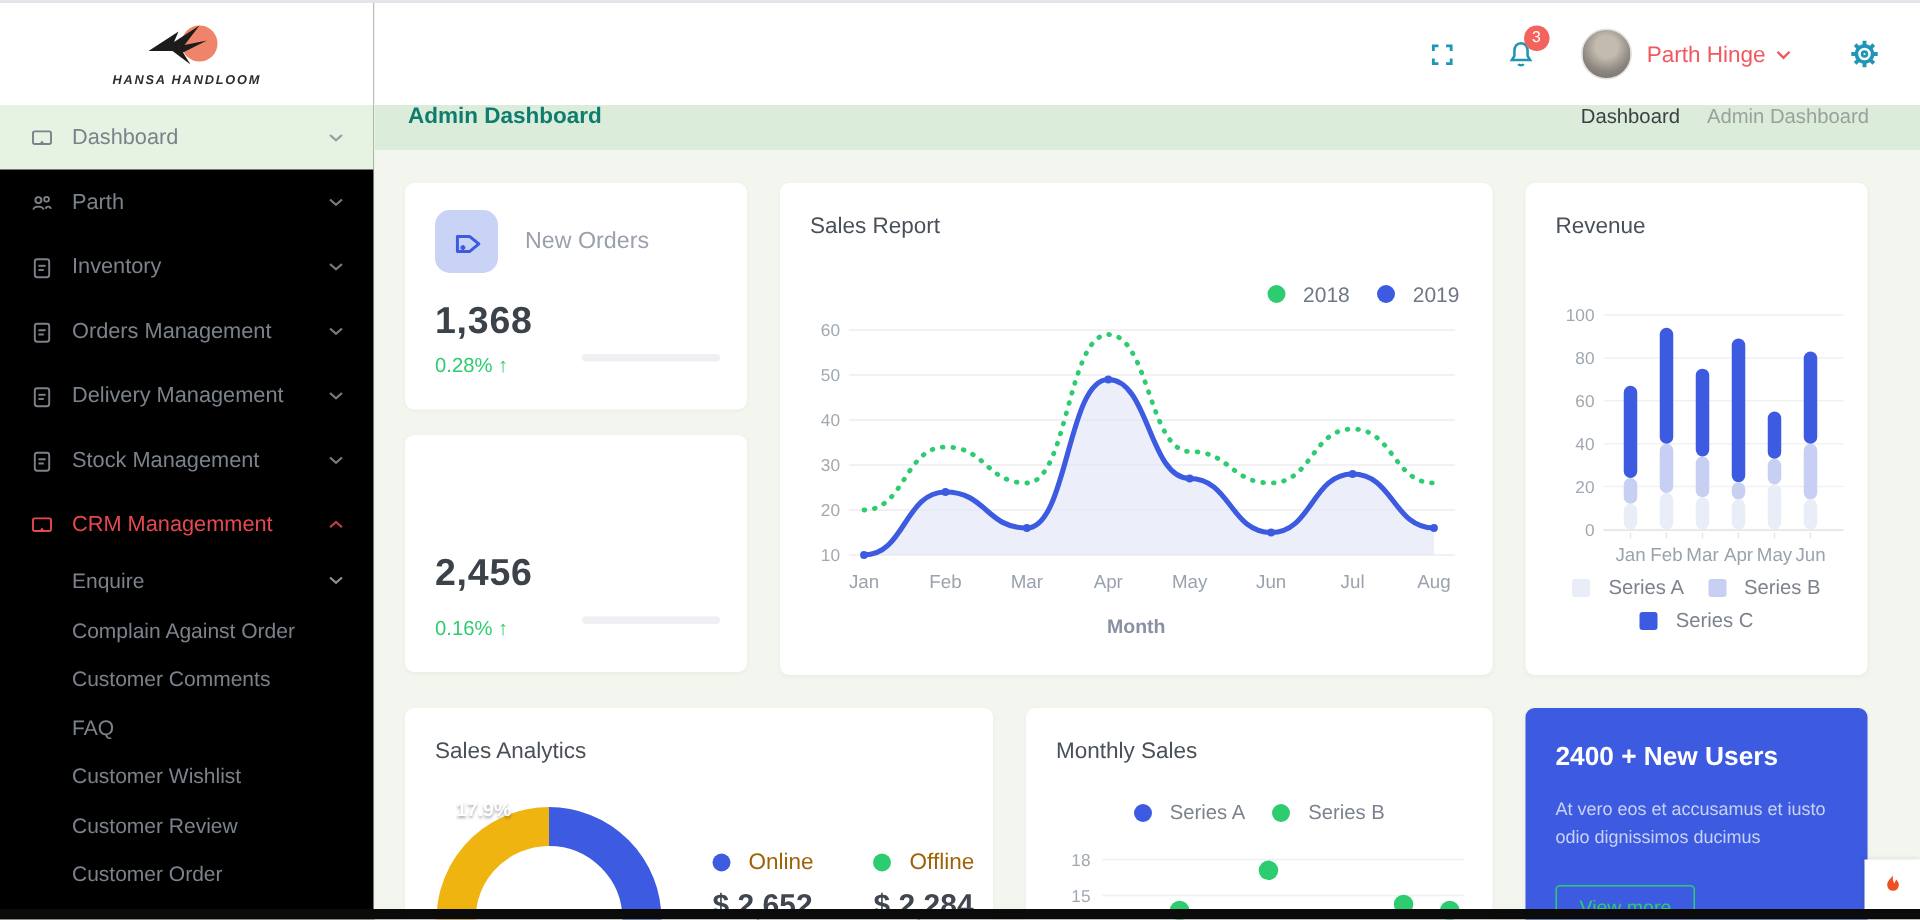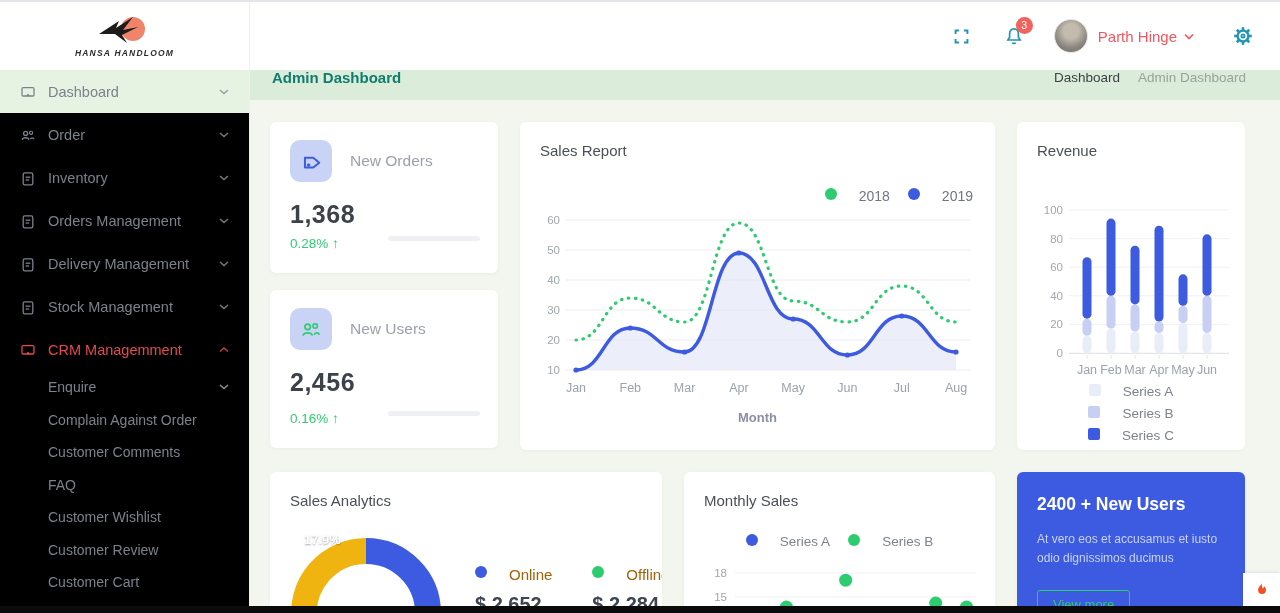--- a/index.html
+++ b/index.html
@@ -59,21 +59,21 @@
   .stat-iconbox { width:42px; height:42px; border-radius:10px; background:#c9d3f5; display:flex; align-items:center; justify-content:center; }
   .stat-label { font-size:15.5px; color:#9ba1ab; }
   .stat-value { position:absolute; left:20px; top:78px; font-size:25px; color:#3c4249; font-weight:600; letter-spacing:.5px; }
   .stat-foot { position:absolute; left:20px; right:18px; bottom:22px; display:flex; justify-content:space-between; }
   .stat-change { font-size:13.5px; color:#2ecc71; }
   .ptrack { width:92px; height:5px; border-radius:3px; background:#eef0f3; overflow:hidden; }
   .pfill { height:5px; border-radius:3px; }
 
   
   .legend { display:flex; gap:18px; align-items:center; font-size:13px; color:#7d838d; }
-  .leg-item { display:flex; gap:22px; cursor:pointer; }
+  .leg-item { display:flex; align-items:center; gap:12px; cursor:pointer; }
   .leg-dot { width:12px; height:12px; border-radius:50%; }
   .leg-sq { width:12px; height:12px; border-radius:2px; }
   #salesrep-legend { position:absolute; right:22px; top:66px; font-size:14px; color:#6f7684; }
   #revenue-legend { position:absolute; left:0; right:0; top:262px; display:flex; flex-wrap:wrap;
     justify-content:center; row-gap:7px; column-gap:16px; padding:0 26px; font-size:13.5px; color:#7d838d; }
   #monthly-legend { position:absolute; left:0; right:0; top:62px; display:flex; justify-content:center; font-size:13.5px; color:#7d838d; }
   .xlabel { position:absolute; left:0; right:0; top:288px; text-align:center; font-size:13px; font-weight:bold; color:#8a90a3; }
 
   
   .donut-label { position:absolute; left:34px; top:60px; color:#fff; font-size:13px; font-weight:bold;
@@ -120,21 +120,21 @@
           <polyline points="1,1 5,4.5 9,1" fill="none" stroke="#8a9098" stroke-width="1.5"></polyline>
         </svg>
       </div>
       <div class="side-item">
         <svg width="16" height="16" viewBox="0 0 20 18" style="color: currentcolor;">
           <circle cx="7" cy="7" r="2.5" fill="none" stroke="currentColor" stroke-width="1.6"></circle>
           <path d="M2.8 15 C3.3 11.6 10.7 11.6 11.2 15" fill="none" stroke="currentColor" stroke-width="1.6"></path>
           <circle cx="13.8" cy="6.3" r="2" fill="none" stroke="currentColor" stroke-width="1.5"></circle>
           <path d="M13 14.3 C13.5 11.9 17 11.9 17.4 14.3" fill="none" stroke="currentColor" stroke-width="1.5"></path>
         </svg>
-        <span>Order</span>
+        <span>Parth</span>
         <svg width="10" height="6" viewBox="0 0 10 6" class="chev">
           <polyline points="1,1 5,4.5 9,1" fill="none" stroke="#8a9098" stroke-width="1.5"></polyline>
         </svg>
       </div>
       <div class="side-item">
         <svg width="16" height="16" viewBox="0 0 20 18" style="color: currentcolor;">
           <rect x="4" y="2.5" width="12" height="15" rx="2" fill="none" stroke="currentColor" stroke-width="1.6"></rect>
           <line x1="7" y1="8" x2="13" y2="8" stroke="currentColor" stroke-width="1.6"></line>
           <line x1="7" y1="11.5" x2="11.5" y2="11.5" stroke="currentColor" stroke-width="1.6"></line>
         </svg>
@@ -201,21 +201,21 @@
       <div class="sub-item">
         <span>FAQ</span>
       </div>
       <div class="sub-item">
         <span>Customer Wishlist</span>
       </div>
       <div class="sub-item">
         <span>Customer Review</span>
       </div>
       <div class="sub-item">
-        <span>Customer Cart</span>
+        <span>Customer Order</span>
       </div>
     </nav>
 </div>
 
 <div class="header">
   <span class="h-ic">
     <svg width="17" height="17" viewBox="0 0 20 20" fill="none" stroke="currentColor" stroke-width="2.2">
       <path d="M3 7 V3 H7"></path>
         <path d="M13 3 H17 V7"></path>
         <path d="M17 13 V17 H13"></path>
@@ -277,31 +277,20 @@
         </div>
         <div class="stat-label">New Orders</div>
       </div>
       <div class="stat-value">1,368</div>
       <div class="stat-foot">
         <span class="stat-change">0.28% ↑</span>
         <span class="ptrack"><span class="pfill" style="width: 60%; background: rgb(61, 91, 224);"></span></span>
       </div>
     </div>
   <div class="card" id="card-users">
-      <div class="stat-head">
-        <div class="stat-iconbox">
-          <svg width="22" height="22" viewBox="0 0 20 18" style="color: rgb(46, 204, 113);">
-            <circle cx="7" cy="7" r="2.5" fill="none" stroke="currentColor" stroke-width="1.6"></circle>
-            <path d="M2.8 15 C3.3 11.6 10.7 11.6 11.2 15" fill="none" stroke="currentColor" stroke-width="1.6"></path>
-            <circle cx="13.8" cy="6.3" r="2" fill="none" stroke="currentColor" stroke-width="1.5"></circle>
-            <path d="M13 14.3 C13.5 11.9 17 11.9 17.4 14.3" fill="none" stroke="currentColor" stroke-width="1.5"></path>
-          </svg>
-        </div>
-        <div class="stat-label">New Users</div>
-      </div>
       <div class="stat-value">2,456</div>
       <div class="stat-foot">
         <span class="stat-change">0.16% ↑</span>
         <span class="ptrack"><span class="pfill" style="width: 60%; background: rgb(46, 204, 113);"></span></span>
       </div>
     </div>
 
   <div class="card" id="card-salesrep">
     <div class="card-title">Sales Report</div>
     <div class="legend" id="salesrep-legend">

